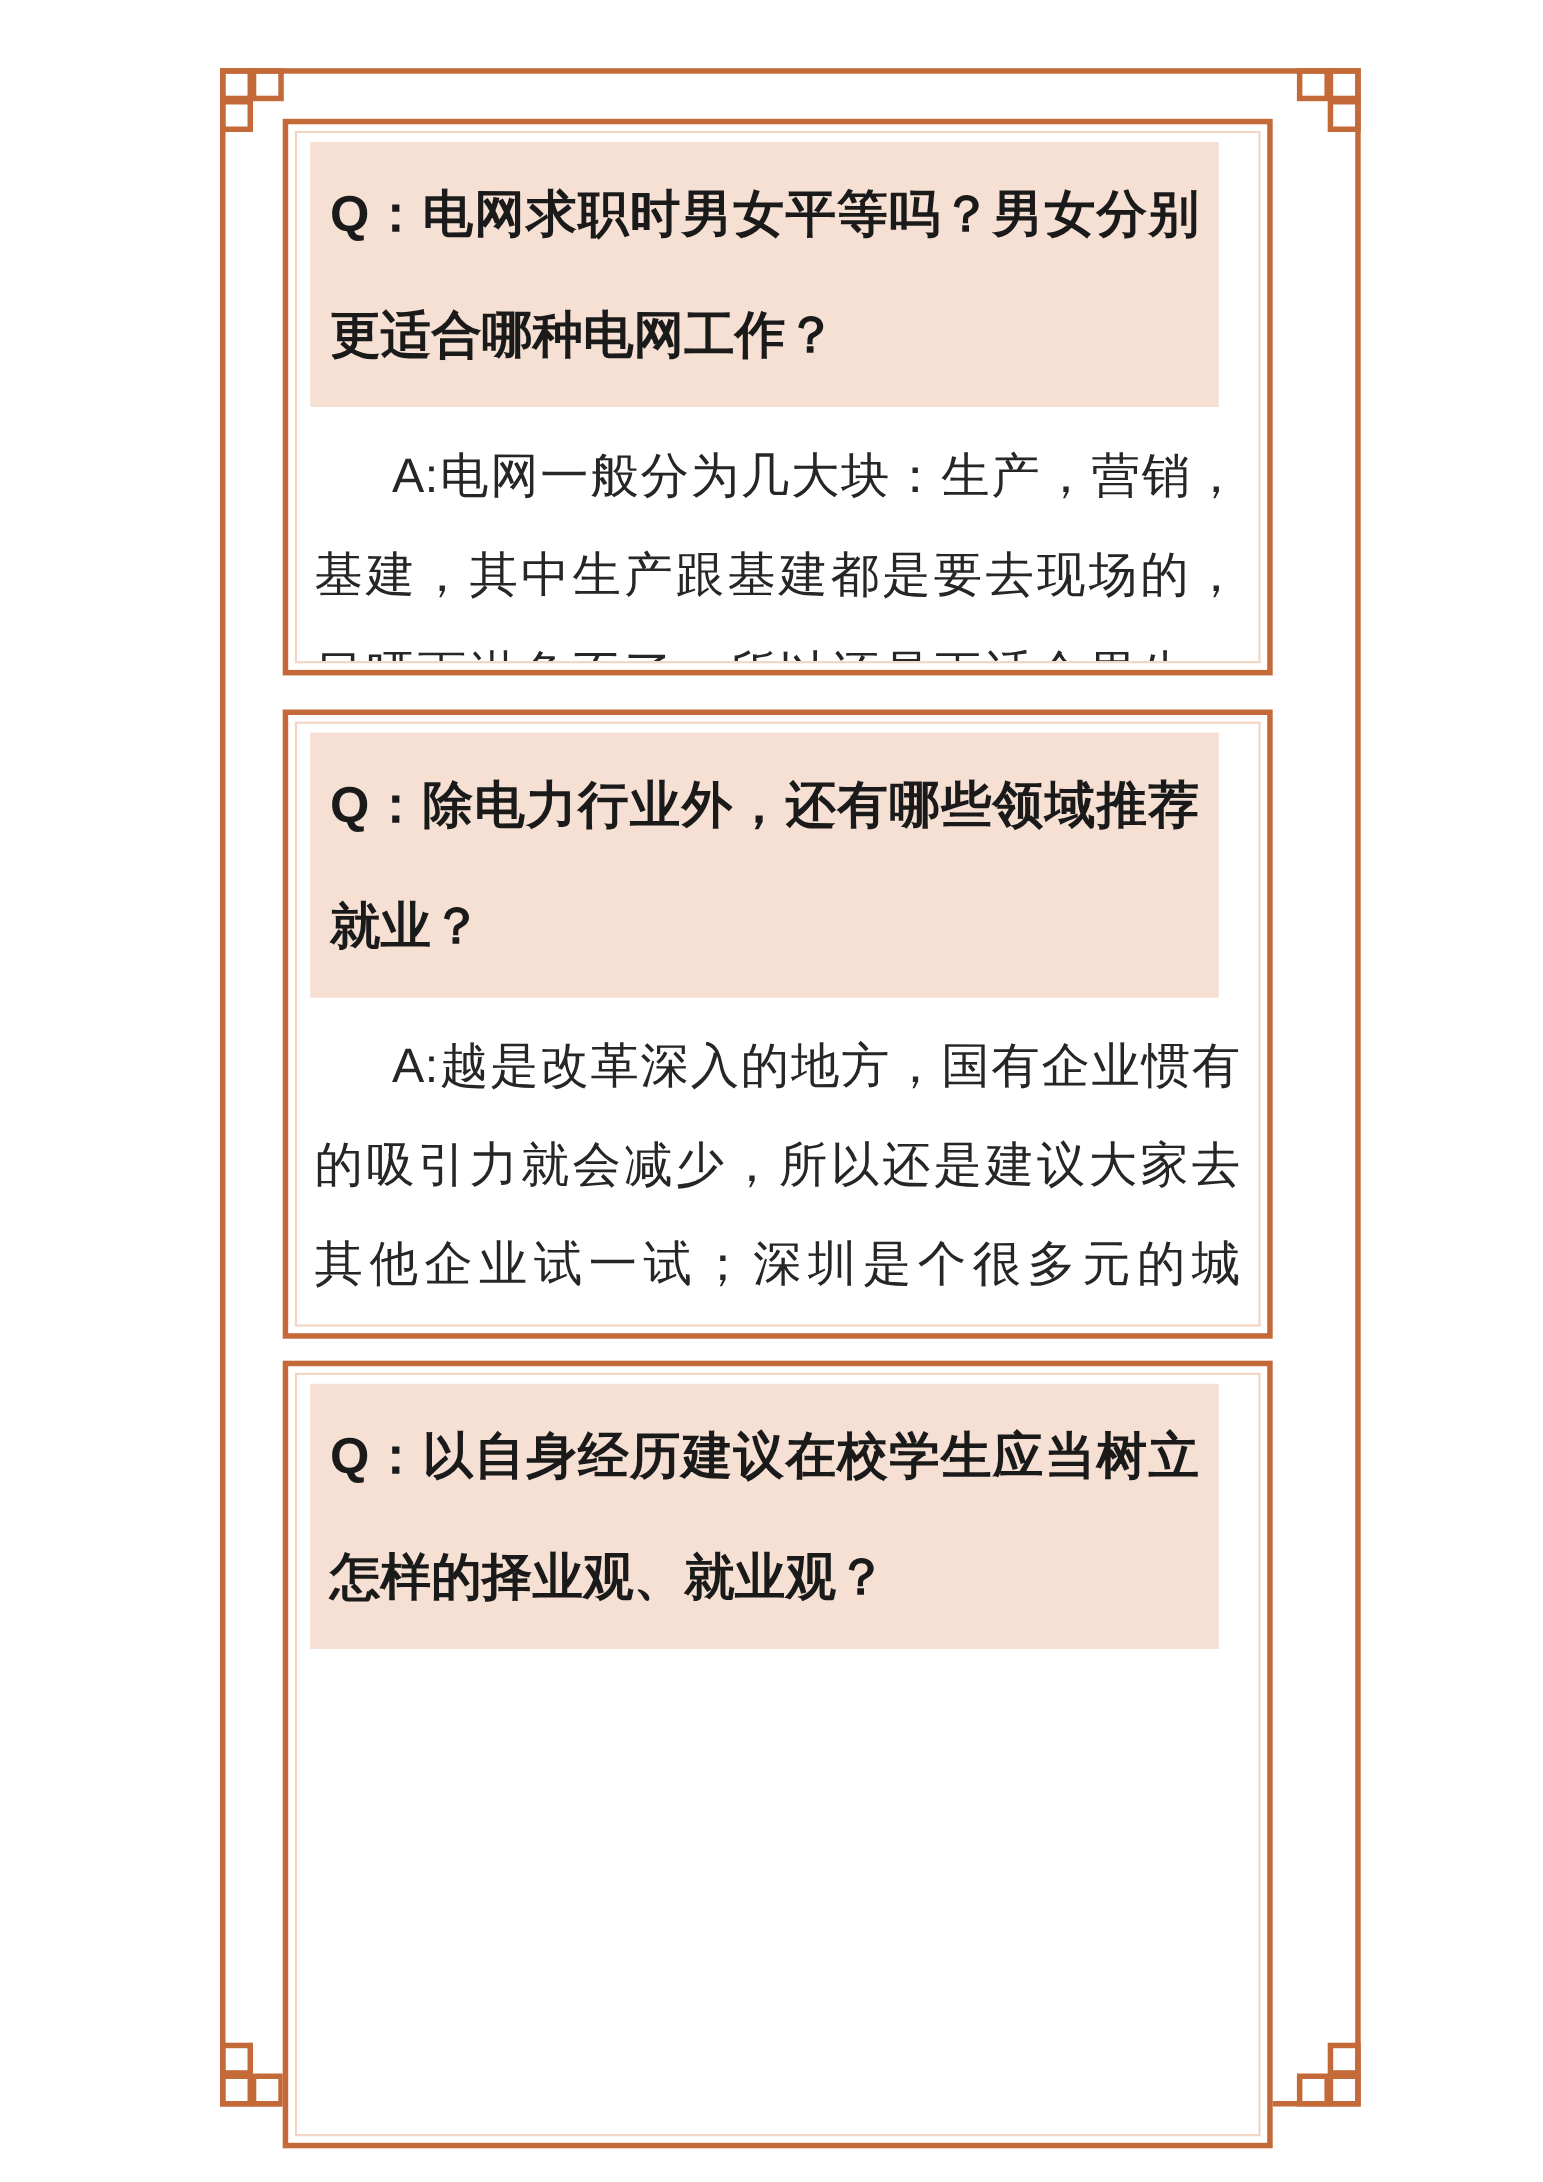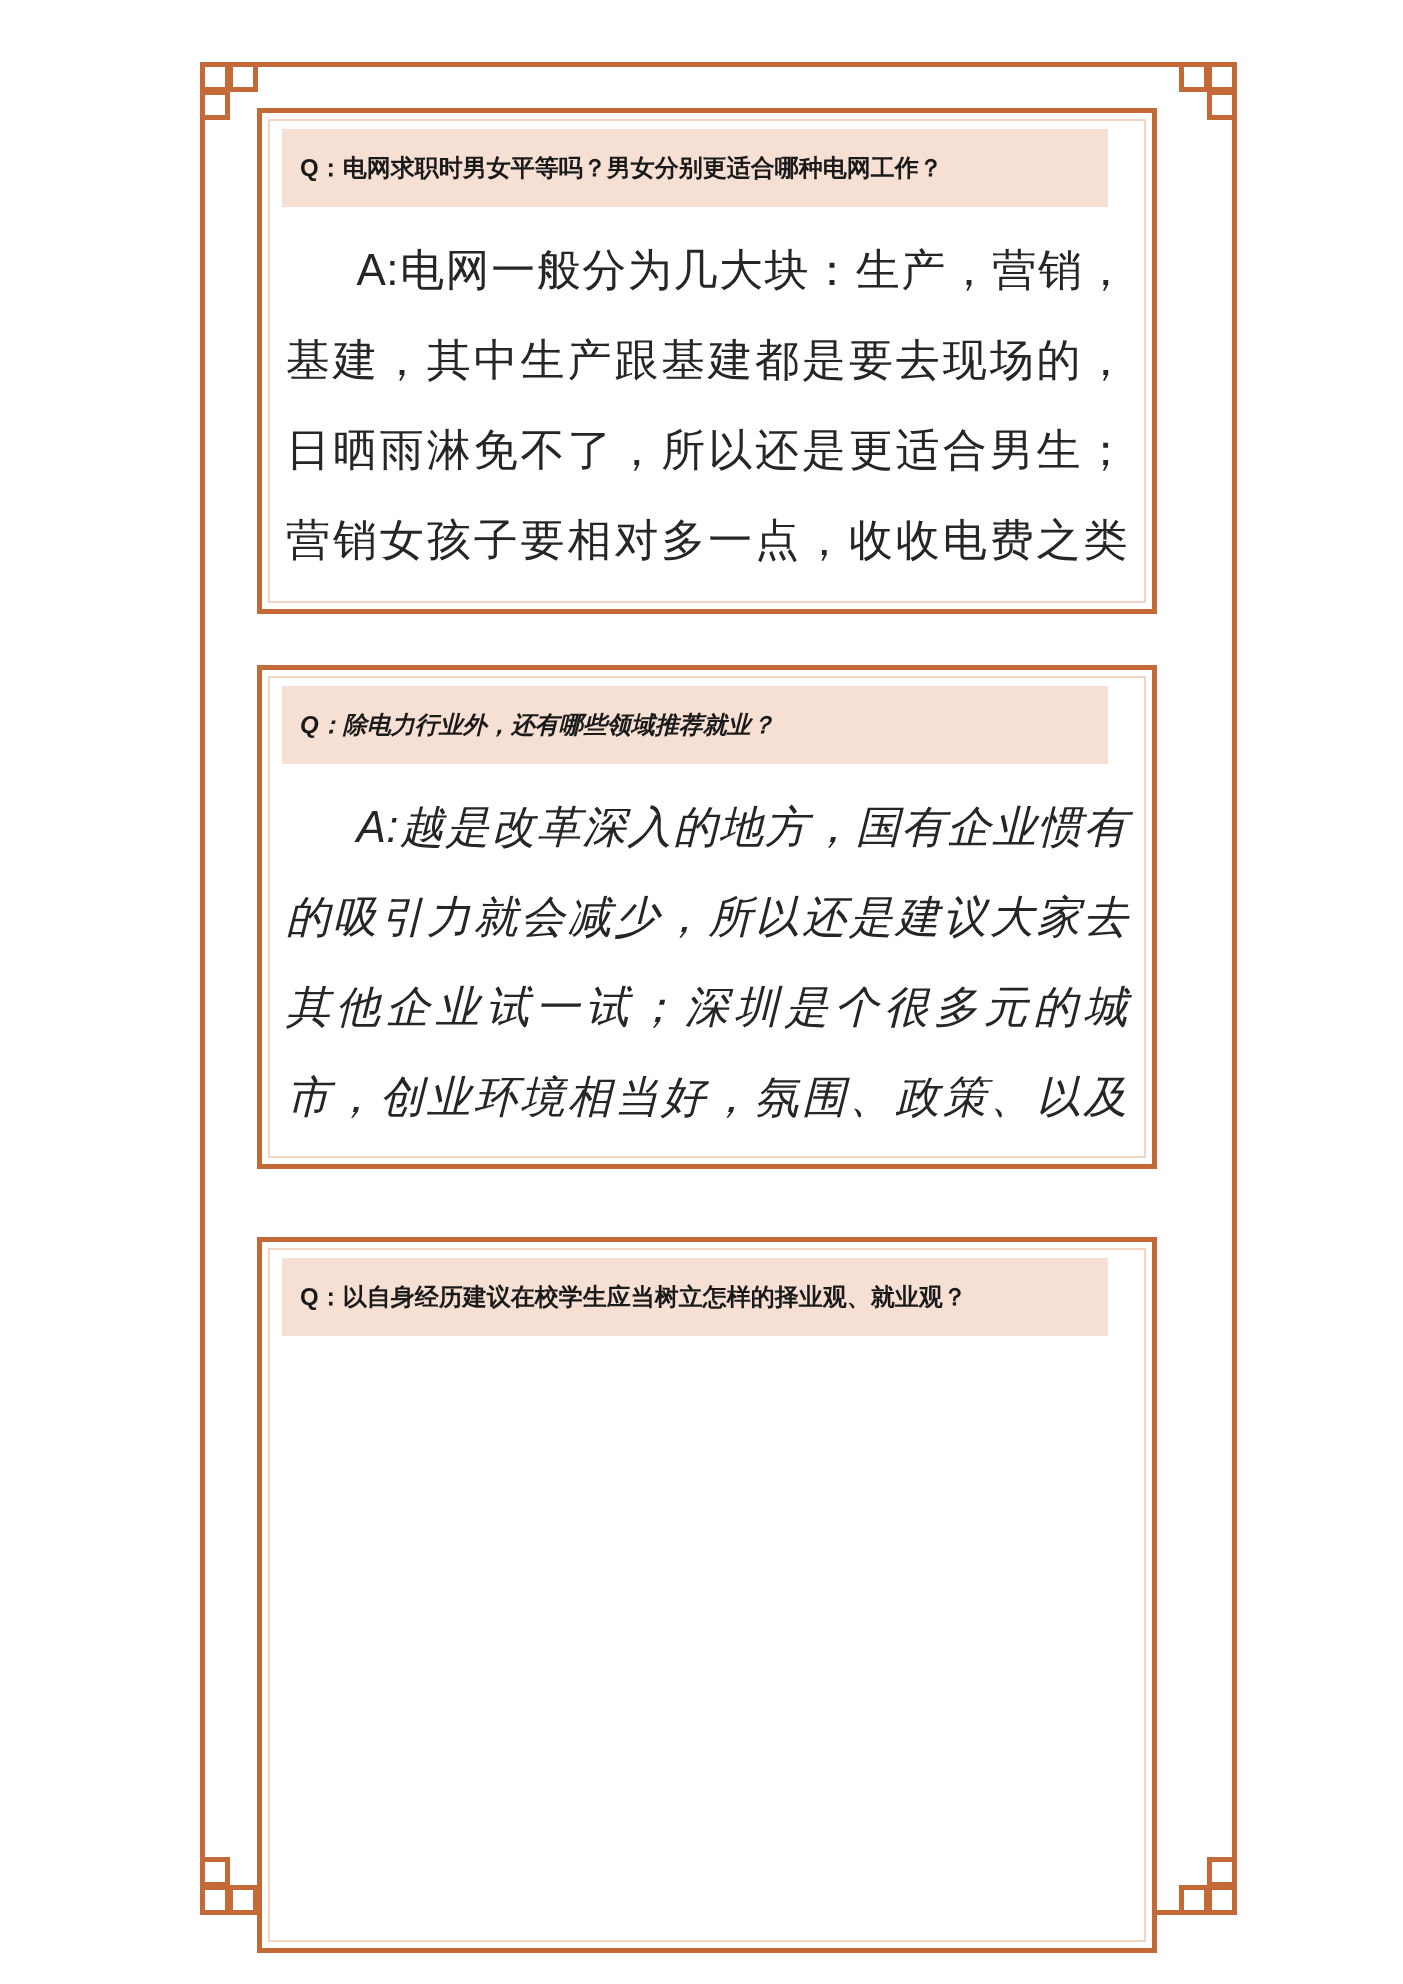--- a/index.html
+++ b/index.html
@@ -37,33 +37,33 @@
   .br1{left:1007px;top:1823px;} .br2{left:979px;top:1823px;} .br3{left:1007px;top:1795px;}
 
   
   .card{
     position:absolute;left:257px;width:900px;
     border:5px solid var(--color-frame);
     background:#fff;
     padding:6px;
   }
   .card-1{top:108px;height:506px;}
-  .card-2{top:665px;height:504px;font-style:italic;}
+  .card-2{top:645px;height:572px;}
   .card-3{top:1237px;height:716px;}
   .card-inner{
     width:100%;height:100%;
     border:2px solid var(--color-inner-border);
     padding:8px 12px;
     overflow:hidden;
   }
   .q-block{
     background:var(--color-question-bg);
     margin-right:24px;
     padding:10px 18px;
-    font-size:24px;
+    font-size:46px;
     font-weight:bold;
     line-height:2.4;
     color:var(--color-question-text);
     text-align:justify;
   }
   .a-text{
     margin:18px 4px 0 4px;
     font-size:44px;
     line-height:2.05;
     color:var(--color-answer-text);

